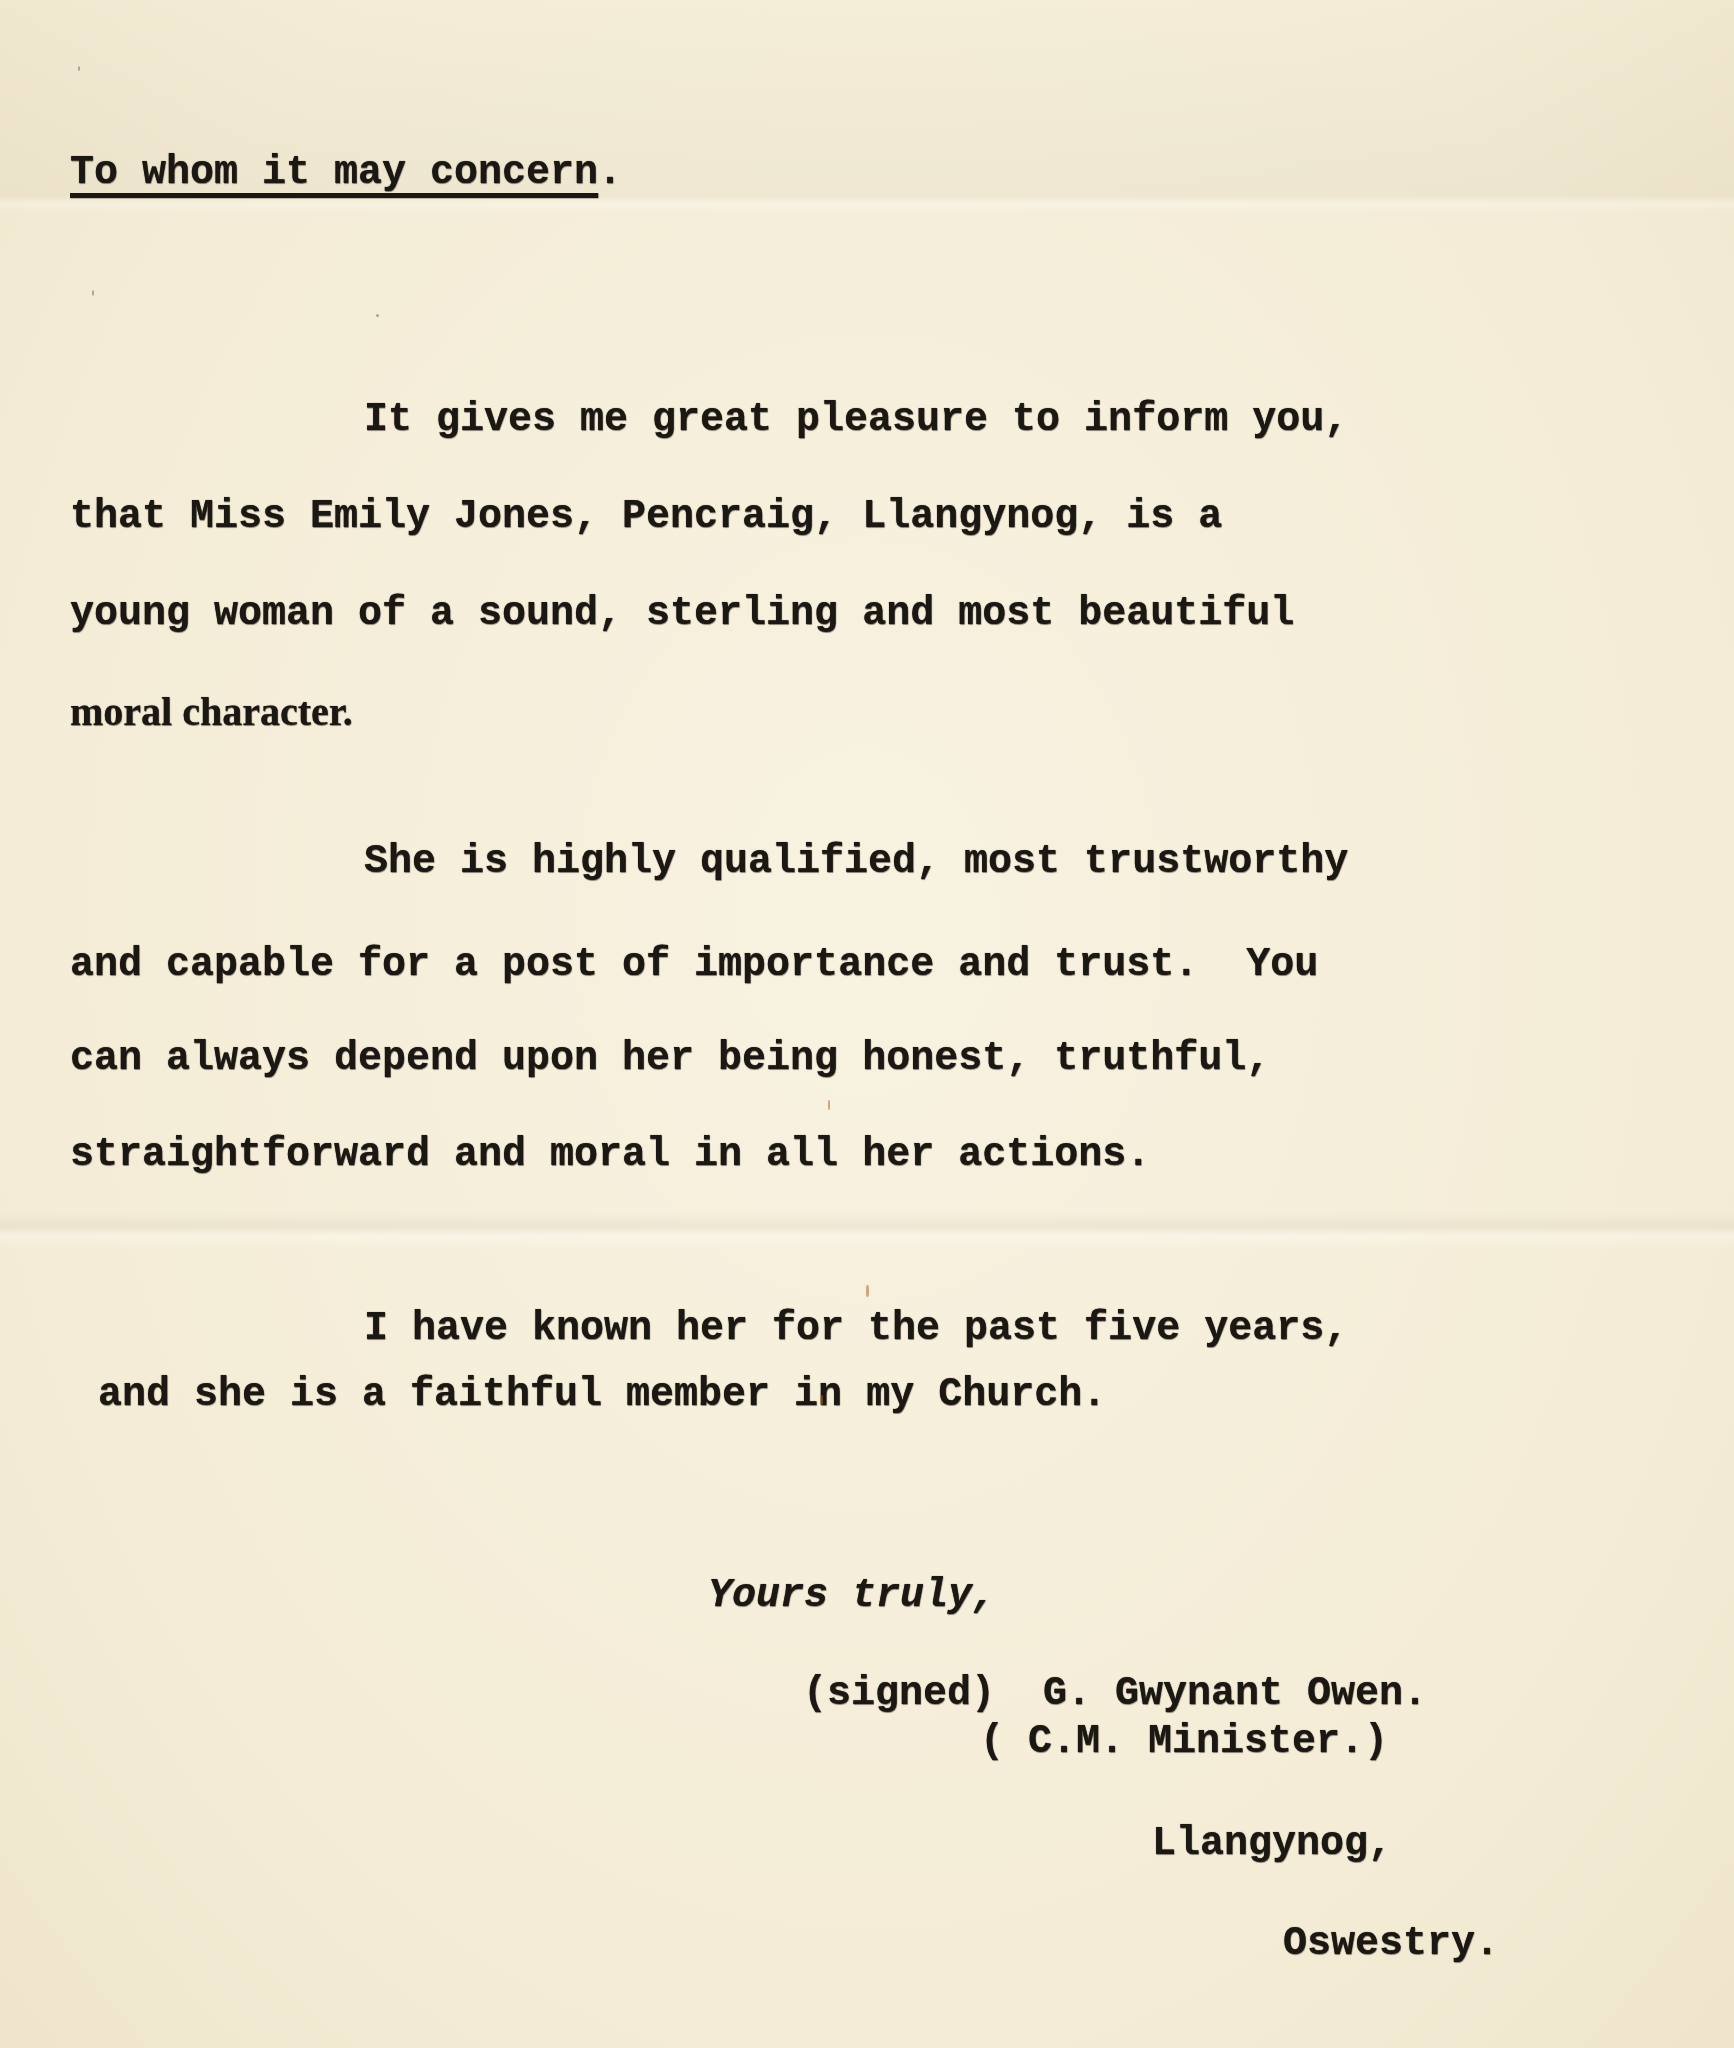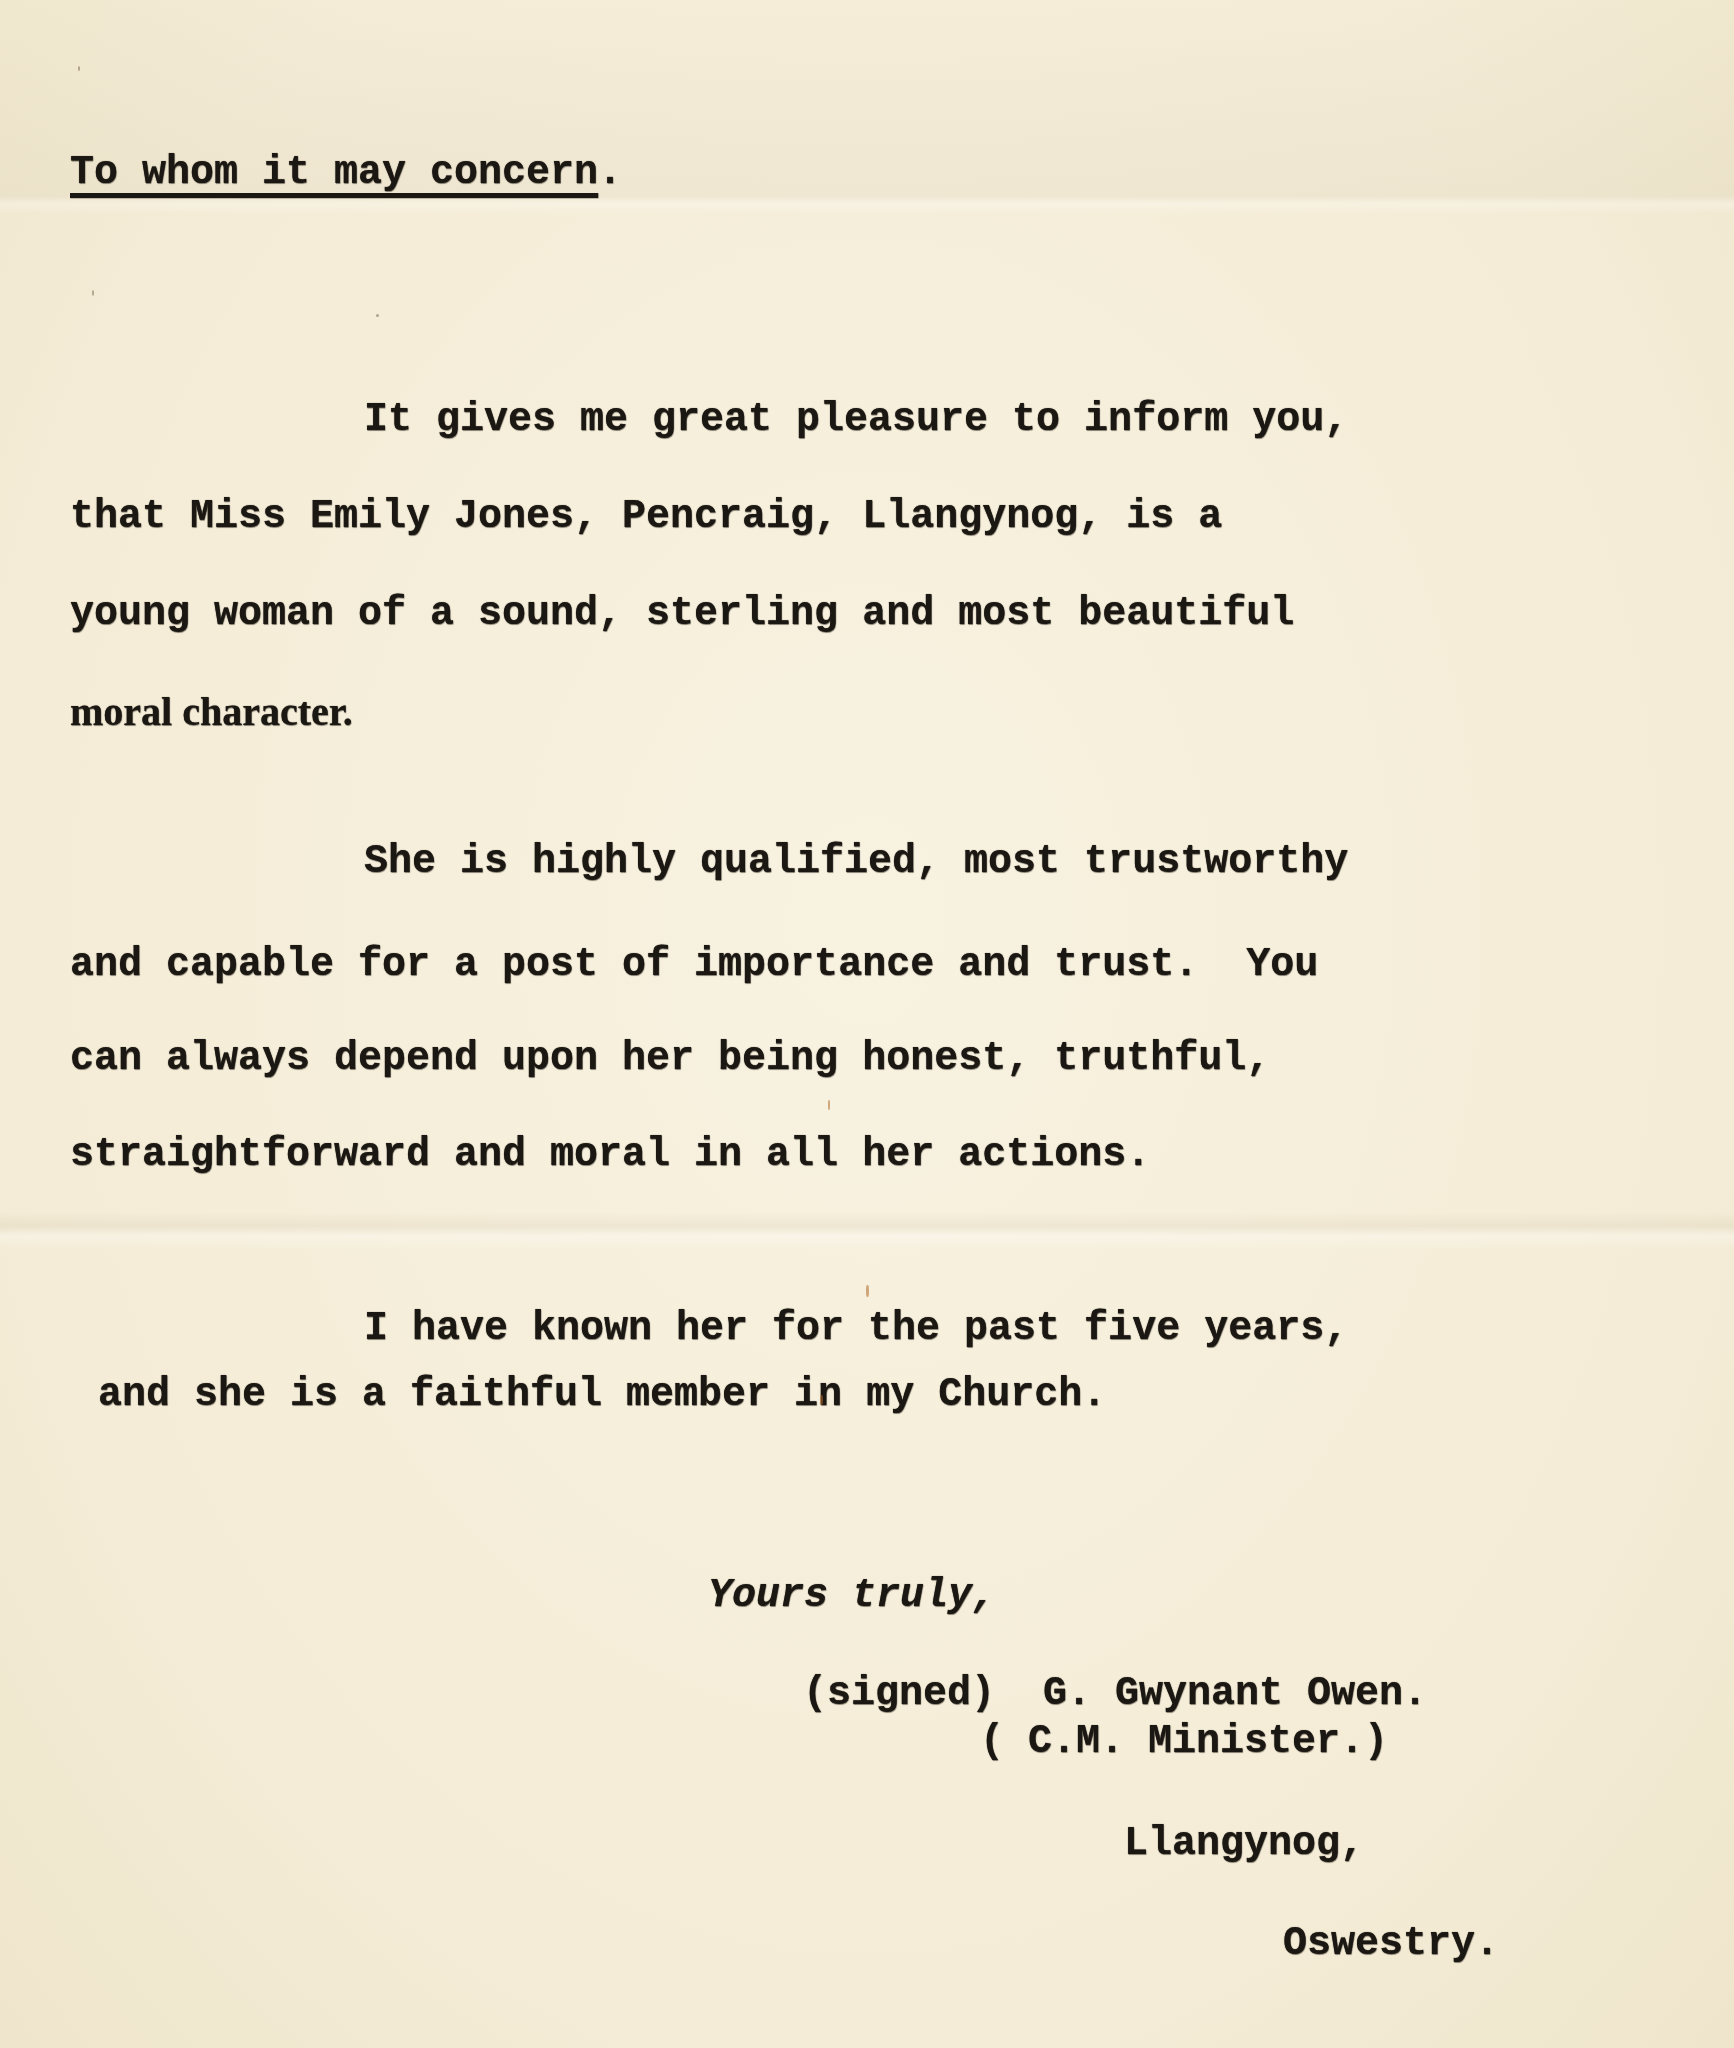--- a/index.html
+++ b/index.html
@@ -50,21 +50,21 @@
 
   <div>
     <div class="line" style="left:364px; top:1272px;margin-top:32px;">I have known her for the past five years,</div>
     <div class="line" style="left:66px; top:1370px;margin-left:32px;">and she is a faithful member in my Church.</div>
   </div>
 
   <div>
     <div class="line" style="left:708px; top:1571px;font-style:italic;">Yours truly,</div>
     <div class="line" style="left:803px; top:1669px;">(signed)  G. Gwynant Owen.</div>
     <div class="line" style="left:980px; top:1717px;">( C.M. Minister.)</div>
-    <div class="line" style="left:1124px; top:1819px;">Llangynog,</div>
+    <div class="line" style="left:1152px; top:1819px;">Llangynog,</div>
     <div class="line" style="left:1283px; top:1919px;">Oswestry.</div>
   </div>
 
   <div class="speck" style="left:78px; top:66px; width:2px; height:5px;"></div>
   <div class="speck" style="left:376px; top:314px; width:3px; height:3px;"></div>
   <div class="speck" style="left:92px; top:290px; width:2px; height:6px;"></div>
   <div class="rust" style="left:866px; top:1285px; width:3px; height:12px;"></div>
   <div class="rust" style="left:820px; top:1395px; width:3px; height:10px;"></div>
   <div class="rust" style="left:828px; top:1100px; width:2px; height:10px;"></div>
 </div>

